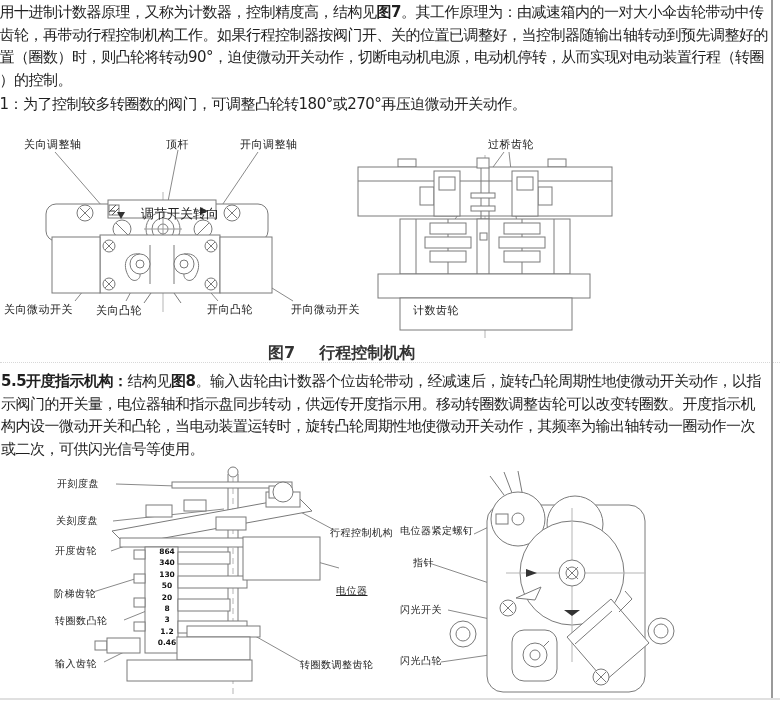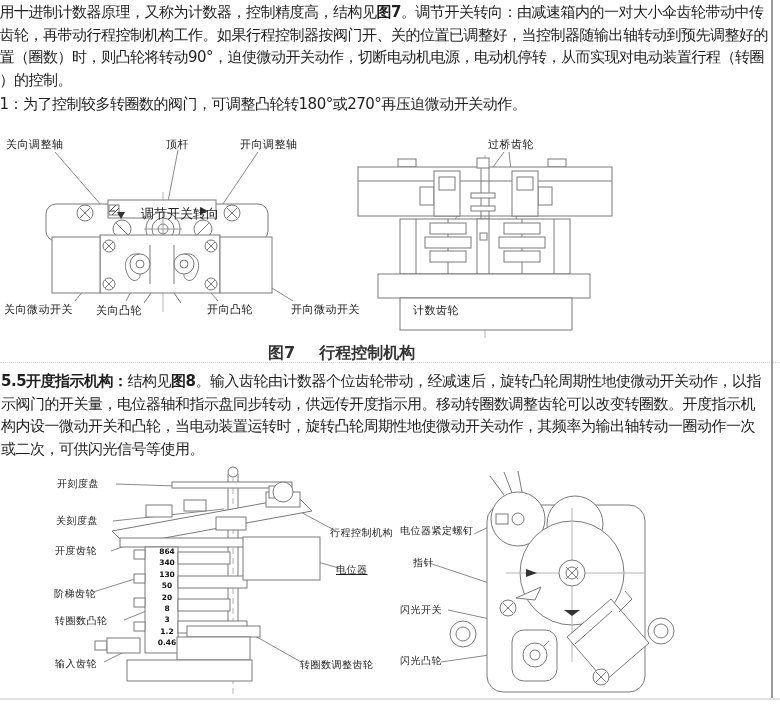--- a/index.html
+++ b/index.html
@@ -213,28 +213,28 @@
     <path d="M596,672 l10,10 M606,672 l-10,10"></path>
 
     <rect x="512" y="630" width="45" height="51" rx="12" fill="#fff"></rect>
     <circle cx="535" cy="655" r="12" fill="#fff"></circle>
     <circle cx="535" cy="655" r="5"></circle>
     <path d="M543,647 L549,641"></path>
   </g>
 </svg>
 
 <div class="abs para" style="left:-15px;top:1px;">
-  <div class="ln"><span>采用十进制计数器原理，又称为计数器，控制精度高，结构见</span><span class="b">图7</span><span>。调节开关转向：由减速箱内的一对大小伞齿轮带动中传</span></div>
+  <div class="ln"><span>采用十进制计数器原理，又称为计数器，控制精度高，结构见</span><span class="b">图7</span><span>。其工作原理为：由减速箱内的一对大小伞齿轮带动中传</span></div>
   <div class="ln">动齿轮，再带动行程控制机构工作。如果行程控制器按阀门开、关的位置已调整好，当控制器随输出轴转动到预先调整好的</div>
   <div class="ln">位置（圈数）时，则凸轮将转动90°，迫使微动开关动作，切断电动机电源，电动机停转，从而实现对电动装置行程（转圈</div>
   <div class="ln">数）的控制。</div>
   <div class="ln" style="margin-top:2px;">注1：为了控制较多转圈数的阀门，可调整凸轮转180°或270°再压迫微动开关动作。</div>
 </div>
 
-<div class="abs lbl7" style="left:6px;top:137px;">关向调整轴</div>
+<div class="abs lbl7" style="left:24px;top:137px;">关向调整轴</div>
 <div class="abs lbl7" style="left:166px;top:137px;">顶杆</div>
 <div class="abs lbl7" style="left:240px;top:137px;text-align:right;">开向调整轴</div>
 <div class="abs tiny" style="left:141px;top:205px;">调节开关转向</div>
 <div class="abs lbl7" style="left:4px;top:302px;">关向微动开关</div>
 <div class="abs lbl7" style="left:96px;top:303px;">关向凸轮</div>
 <div class="abs lbl7" style="left:207px;top:302px;">开向凸轮</div>
 <div class="abs lbl7" style="left:291px;top:302px;">开向微动开关</div>
 <div class="abs lbl7" style="left:488px;top:137px;">过桥齿轮</div>
 <div class="abs lbl7" style="left:413px;top:303px;">计数齿轮</div>
 
@@ -250,21 +250,21 @@
   <div class="ln">或二次，可供闪光信号等使用。</div>
 </div>
 
 <div class="abs lbl8" style="left:57px;top:477px;">开刻度盘</div>
 <div class="abs lbl8" style="left:56px;top:514px;">关刻度盘</div>
 <div class="abs lbl8" style="left:55px;top:544px;">开度齿轮</div>
 <div class="abs lbl8" style="left:54px;top:587px;">阶梯齿轮</div>
 <div class="abs lbl8" style="left:55px;top:614px;">转圈数凸轮</div>
 <div class="abs lbl8" style="left:55px;top:657px;">输入齿轮</div>
 <div class="abs lbl8" style="left:330px;top:526px;">行程控制机构</div>
-<div class="abs lbl8" style="left:336px;top:563px;text-decoration:underline;">电位器</div>
+<div class="abs lbl8" style="left:336px;top:584px;text-decoration:underline;">电位器</div>
 <div class="abs lbl8" style="left:300px;top:658px;">转圈数调整齿轮</div>
 <div class="abs lbl8" style="left:400px;top:524px;">电位器紧定螺钉</div>
 <div class="abs lbl8" style="left:413px;top:556px;">指针</div>
 <div class="abs lbl8" style="left:400px;top:603px;">闪光开关</div>
 <div class="abs lbl8" style="left:400px;top:654px;">闪光凸轮</div>
 
 <div class="abs ratios" style="left:154px;top:546px;">
   <div>864</div>
   <div>340</div>
   <div>130</div>

